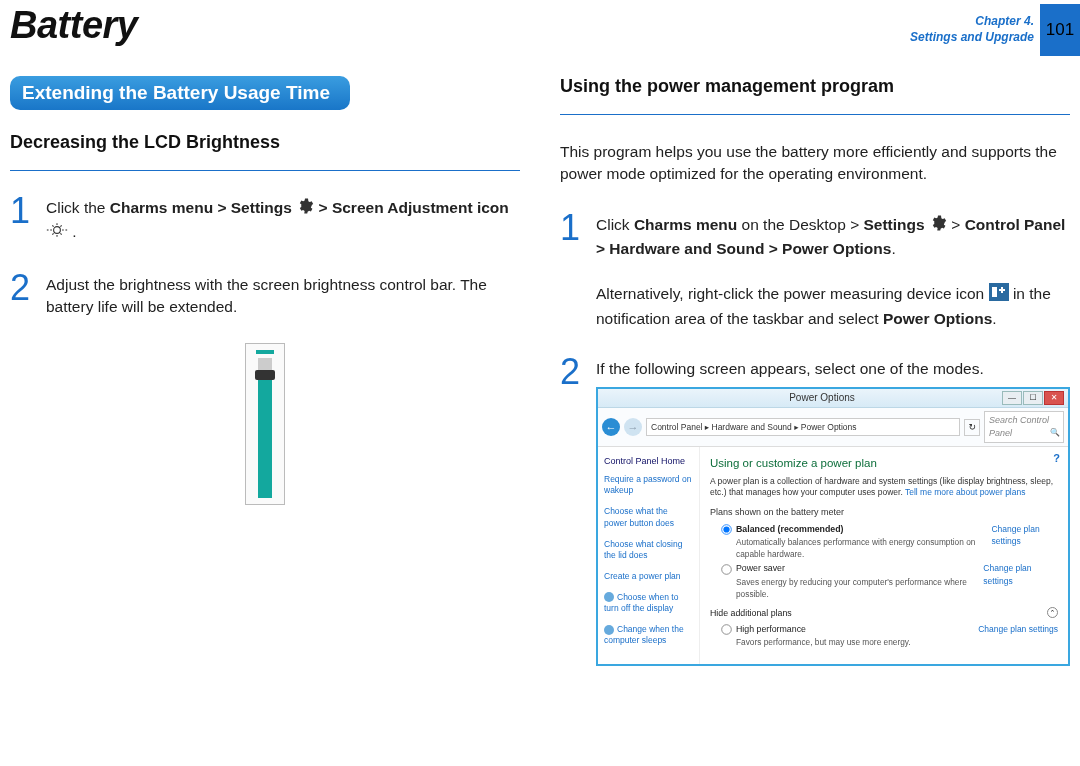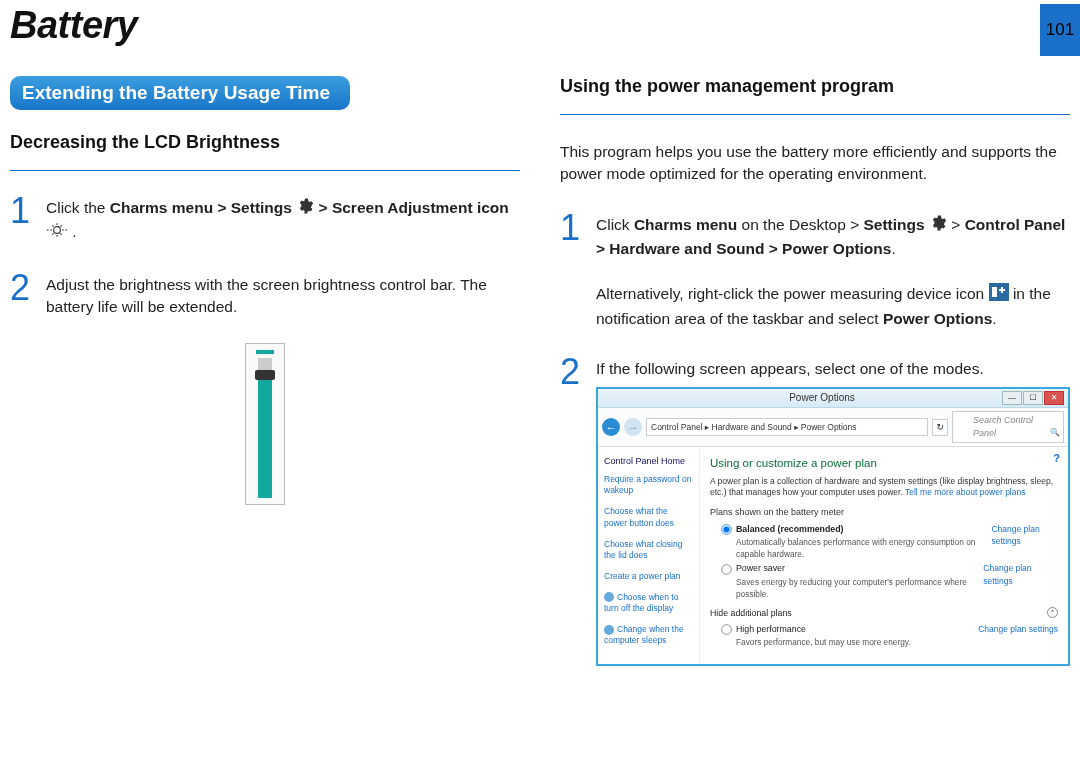--- a/index.html
+++ b/index.html
@@ -170,21 +170,21 @@
   .nav-arrow {
     width: 18px; height: 18px;
     border-radius: 50%;
     background: #2a8dd4;
     color: #fff;
     display: flex; align-items: center; justify-content: center;
     font-size: 11px;
   }
   .nav-arrow.fwd { background: #cfe3f1; color: #89a; }
   .breadcrumb { flex: 1; font-size: 8.5px; color: #333; border:1px solid #ccc; padding:2px 4px; background:#fff; }
-  .search-box { border:1px solid #ccc; padding:2px 20px; width:112px; color:#888; font-style:italic; background:#fff; position: relative; }
+  .search-box { border:1px solid #ccc; padding:2px 4px; width:80px; color:#888; font-style:italic; background:#fff; position: relative; }
   .search-box::after { content:"🔍"; position:absolute; right:3px; font-style:normal; font-size:8px; }
   .win-body { display:flex; }
   .win-side {
     width: 102px;
     padding: 8px 6px;
     border-right: 1px solid #eee;
     font-size: 8.5px;
     color: #1a6fc9;
   }
   .win-side .home { color:#116; font-size:9px; margin-bottom:6px; }
@@ -203,20 +203,24 @@
   .hide-row { display:flex; justify-content:space-between; align-items:center; font-size:8.8px; margin:6px 0 4px; border-top:1px solid transparent; }
   .circ { display:inline-block; width:11px; height:11px; border:1px solid #888; border-radius:50%; text-align:center; line-height:10px; font-size:7px; }
   input[type=radio]{ transform:scale(0.8); vertical-align:middle; margin-right:3px;}
 </style>
 </head>
 <body>
 
 <div class="header">
   <div class="page-title">Battery</div>
   <div class="chapter-box">
+    <div class="chapter-text">
+      <span>Chapter 4.</span><br>
+      <span>Settings and Upgrade</span>
+    </div>
     <div class="page-num">101</div>
   </div>
 </div>
 
 <div class="columns">
 
   <div class="col">
     <div class="section-banner">Extending the Battery Usage Time</div>
     <div class="sub-heading">Decreasing the LCD Brightness</div>
 

